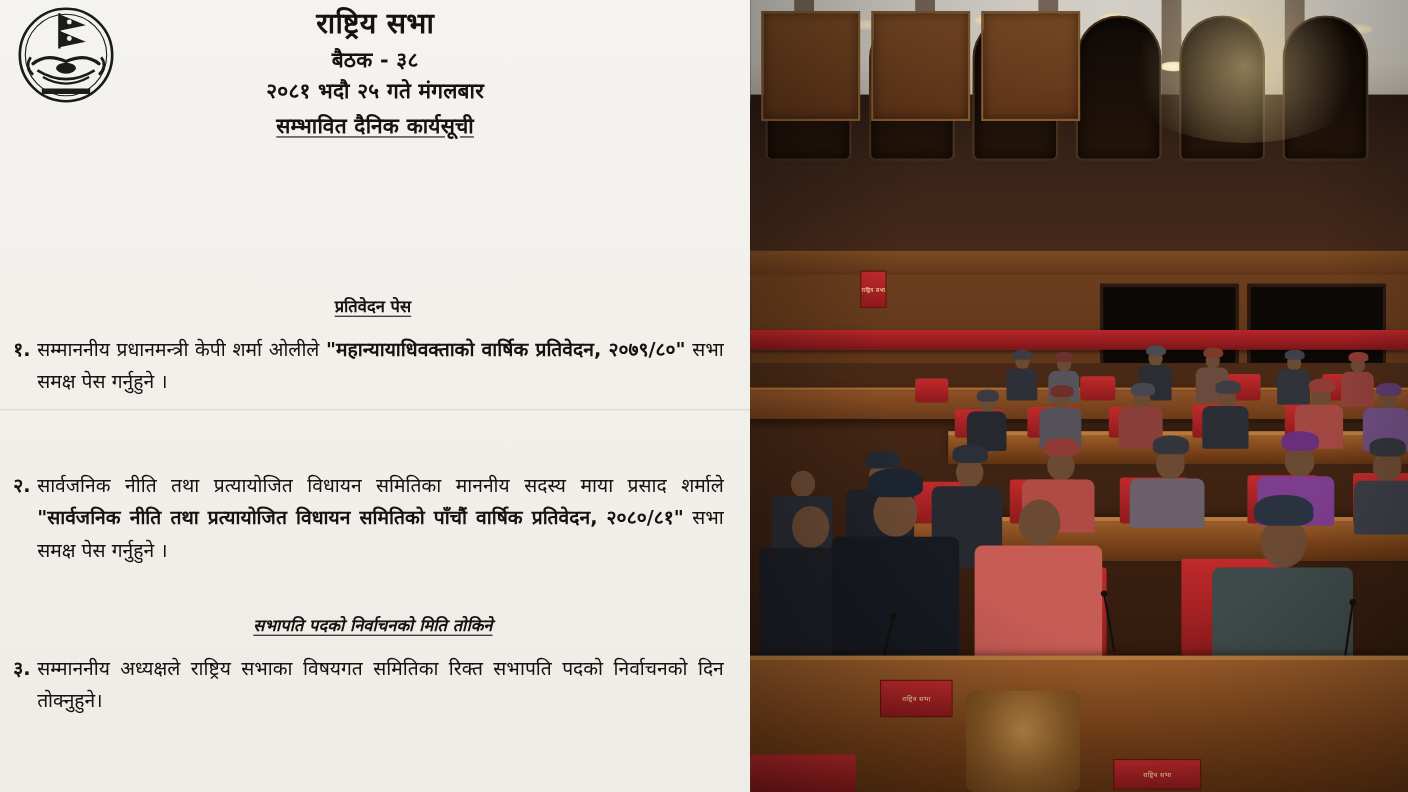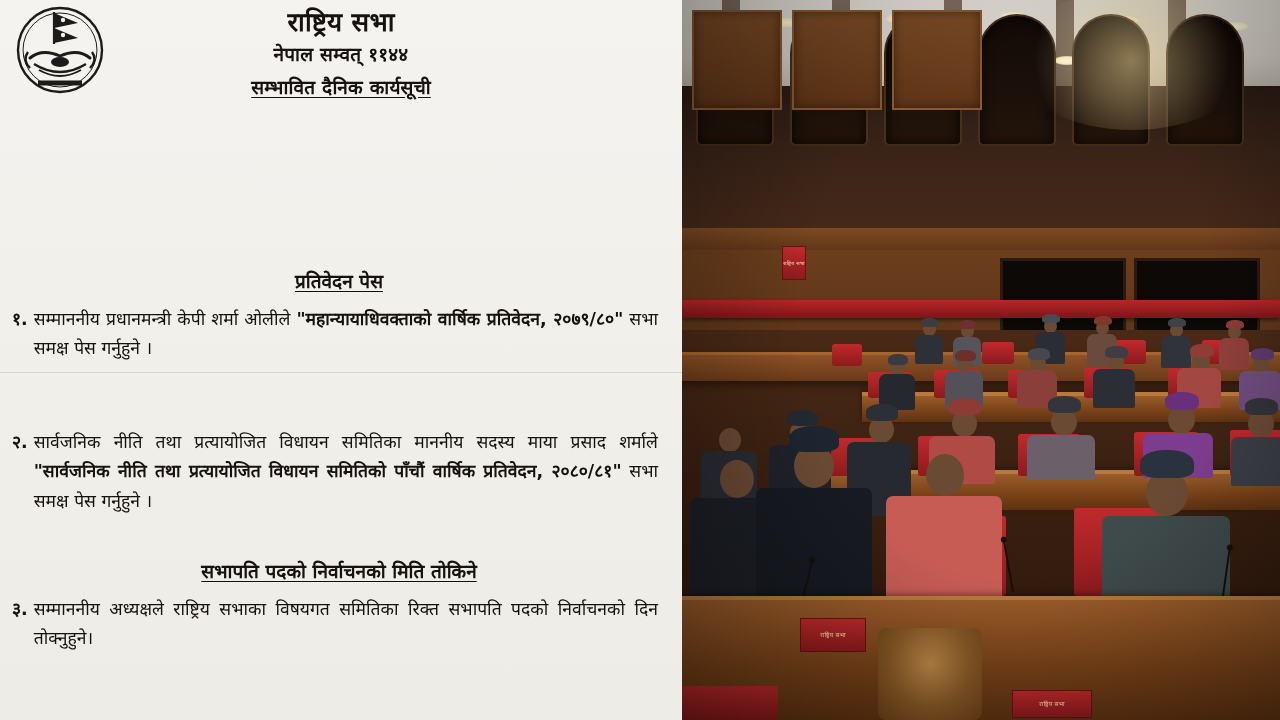--- a/index.html
+++ b/index.html
@@ -71,29 +71,29 @@
   .t-meeting { font-size: 19px; font-weight: 700; margin-top: 4px;}
   .t-date    { font-size: 19px; font-weight: 700; margin-top: 3px;}
   .t-samvat  { font-size: 19px; font-weight: 700; margin-top: 3px;}
   .t-time    { font-size: 19px; font-weight: 700; margin-top: 3px;}
   .t-agenda  { font-size: 19px; font-weight: 700; margin-top: 8px; text-decoration: underline; text-underline-offset: 3px;}
 
   .section-head {
     position: absolute;
     left: 0; right: 4px;
     text-align: center;
-    font-size: 19px;
+    font-size: 15px;
     font-weight: 700;
     color: #15120f;
     text-decoration: underline;
     text-underline-offset: 3px;
   }
   #sec1 { top: 268px; }
   #sec2 { top: 394px; }
-  #sec3 { top: 558px; }
+  #sec3 { top: 558px; font-style: italic; }
 
   .item {
     position: absolute;
     left: 12px;
     right: 24px;
     font-size: 17.5px;
     line-height: 1.68;
     color: #15120f;
     text-align: justify;
     text-justify: inter-word;
@@ -264,21 +264,22 @@
         <path d="M31 66 q21 12 42 0" fill="none" stroke="#1b1b1b" stroke-width="2"></path>
         <ellipse cx="52" cy="58" rx="9" ry="5" fill="#1b1b1b"></ellipse>
         <path d="M30 79 h44" stroke="#1b1b1b" stroke-width="5"></path>
         <path d="M20 48 q-6 8 2 16" fill="none" stroke="#1b1b1b" stroke-width="2.4"></path>
         <path d="M84 48 q6 8 -2 16" fill="none" stroke="#1b1b1b" stroke-width="2.4"></path>
       </svg>
     </div>
 
     <div class="doc-head">
       <span class="l t-title">राष्ट्रिय सभा</span>
-      <span class="l t-samvat">नेपाल सम्वत् ११४४</span>
+      <span class="l t-meeting">बैठक - ३८</span>
+      <span class="l t-date">२०८१ भदौ २५ गते मंगलबार</span>
       <span class="l t-agenda">सम्भावित दैनिक कार्यसूची</span>
     </div>
 
     <div class="section-head" id="sec1">प्रतिवेदन पेस</div>
 
     <div class="item" id="item1">
       <span class="num">१.</span>
       <span class="txt"><span>सम्माननीय प्रधानमन्त्री केपी शर्मा ओलीले </span><span class="b">"महान्यायाधिवक्ताको वार्षिक प्रतिवेदन, २०७९/८०"</span><span> सभा समक्ष पेस गर्नुहुने ।</span></span>
     </div>
 

